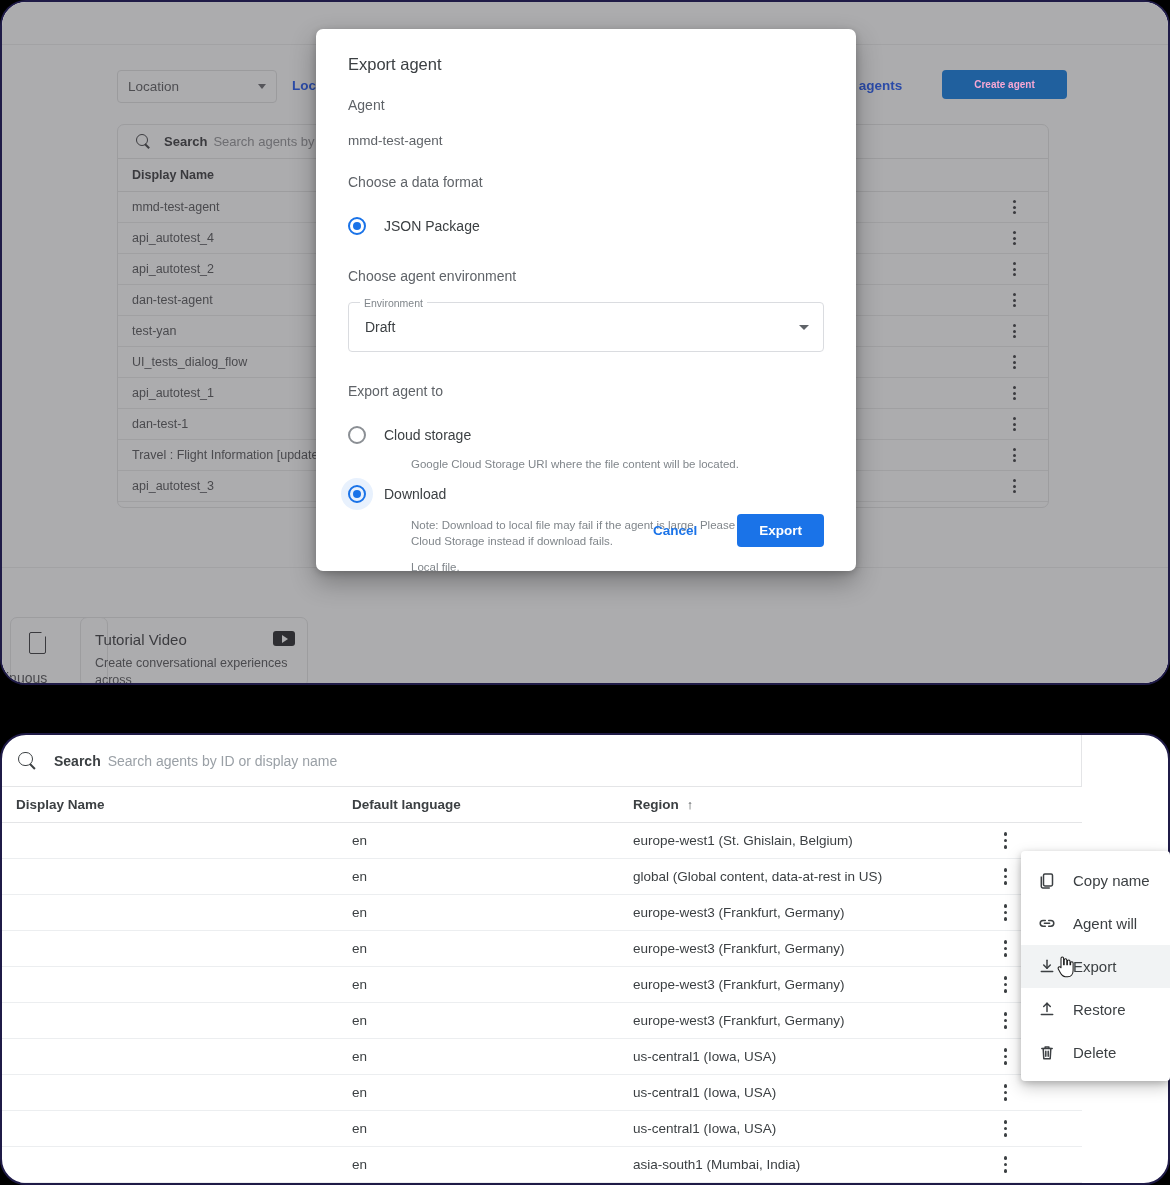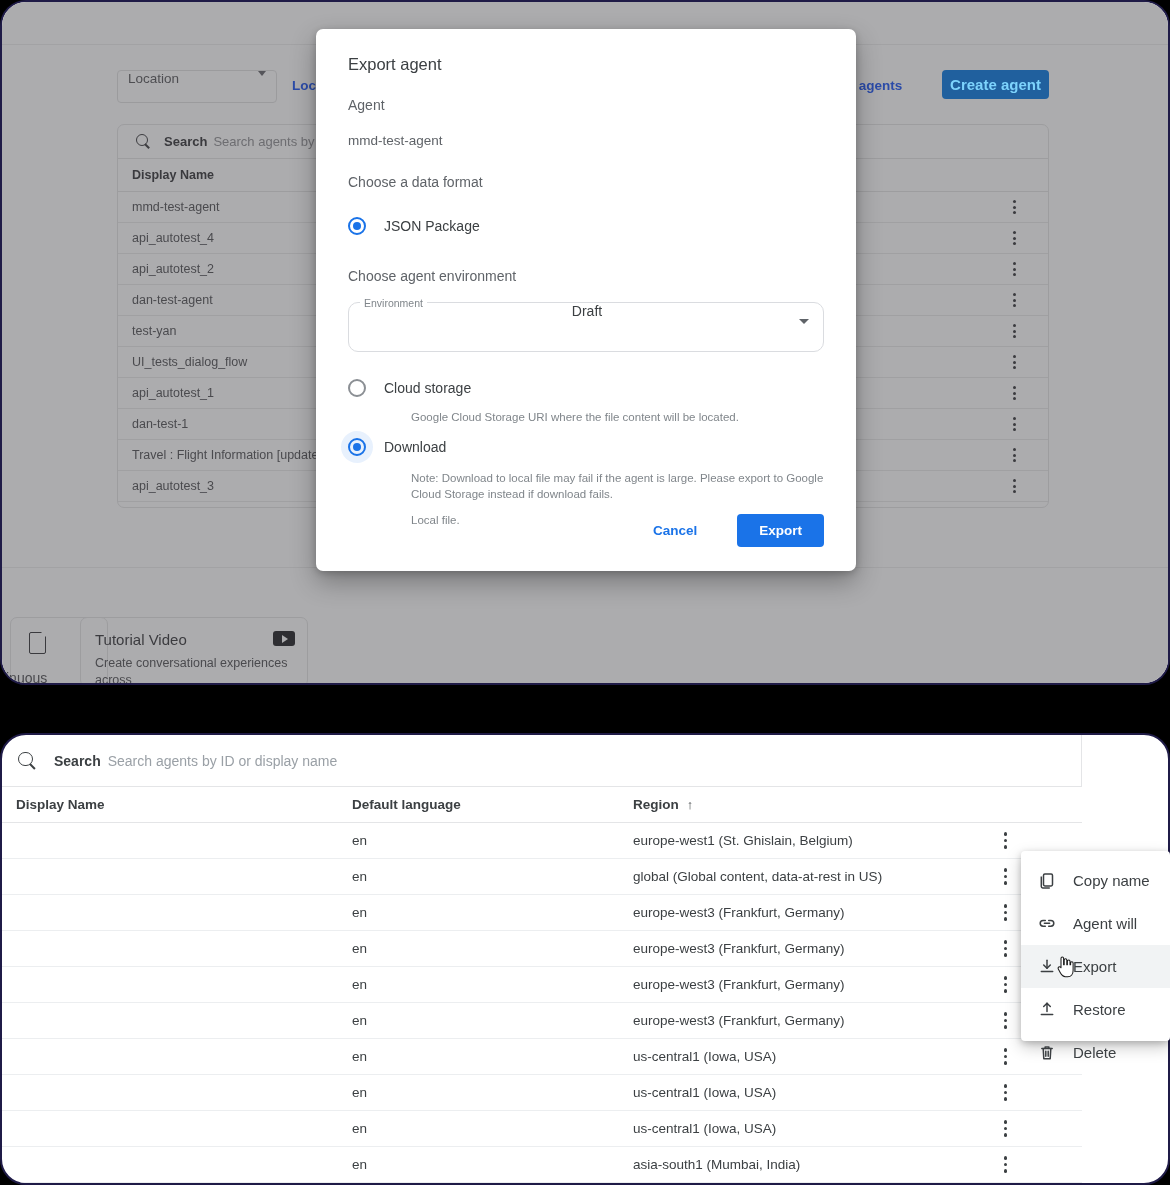--- a/index.html
+++ b/index.html
@@ -29,21 +29,21 @@
     position: absolute; left: 0; right: 0; top: 42px;
     height: 1px; background: #a2a2a4;
   }
 
   
   .bg-location {
     position: absolute; left: 115px; top: 68px;
     width: 160px; height: 33px;
     border: 1px solid #9b9b9d;
     border-radius: 4px;
-    display: flex; 
+    display: flex; align-items: center;
     padding: 0 10px;
     font-size: 13.5px; color: #4e4e52;
   }
   .bg-location .caret {
     margin-left: auto;
     width: 0; height: 0;
     border-left: 4.5px solid transparent;
     border-right: 4.5px solid transparent;
     border-top: 5px solid #55555a;
   }
@@ -52,25 +52,25 @@
     font-size: 13.5px; font-weight: 700; color: #2b4ba8;
     white-space: nowrap;
   }
   .bg-prebuilt {
     position: absolute; left: 820px; top: 76px;
     font-size: 13.5px; font-weight: 700; color: #2b4ba8;
     white-space: nowrap;
   }
   .bg-create-btn {
     position: absolute; left: 940px; top: 68px;
-    width: 107px; height: 29px;
+    width: 125px; height: 29px;
     background: #20609e;
     border-radius: 4px;
-    color: #7dd3fc;
-    font-size: 15px; font-weight: 600;
+    color: #f9a8d4;
+    font-size: 10px; font-weight: 600;
     display: flex; align-items: center; justify-content: center;
   }
 
   .bg-card {
     position: absolute; left: 115px; top: 122px;
     width: 932px; height: 384px;
     border: 1px solid #9d9d9f;
     border-radius: 7px;
     overflow: hidden;
   }
@@ -198,24 +198,23 @@
     width: 32px; height: 32px; border-radius: 50%;
     background: rgba(26,115,232,0.10);
   }
   .radio-label { font-size: 14px; color: #3c4043; }
 
   .field-wrap {
     position: relative;
     margin-top: 18px;
     height: 50px;
     border: 1px solid #dadce0;
-    border-radius: 10px;
+    border-radius: 4px;
     display: flex; align-items: center;
     padding: 0 14px 0 16px;
-    flex-direction: column;
   }
   .field-legend {
     position: absolute; left: 11px; top: -6px;
     background: #ffffff; padding: 0 4px;
     font-size: 10.5px; color: #80868b;
   }
   .field-value { font-size: 14px; color: #3c4043; }
   .field-caret {
     margin-left: auto;
     width: 0; height: 0;
@@ -302,21 +301,21 @@
     display: inline-block; margin-left: 8px;
     font-size: 13px; color: #3c4043; font-weight: 400;
   }
   .kebab { display: flex; flex-direction: column; gap: 3px; align-items: center; }
   .kebab i { width: 3.5px; height: 3.5px; border-radius: 50%; background: #3c4043; display: block; }
 
   
   .ctx-menu {
     position: absolute;
     left: 1021px; top: 851px;
-    width: 149px; height: 190px;
+    width: 149px; height: 230px;
     background: #ffffff;
     border-radius: 4px;
     box-shadow: 0 2px 6px rgba(0,0,0,0.18), 0 6px 16px rgba(0,0,0,0.22);
     padding: 8px 0;
     z-index: 30;
   }
   .ctx-item {
     height: 43px;
     display: flex; align-items: center;
     padding-left: 16px;
@@ -483,20 +482,21 @@
     </div>
 
     <div class="dlg-sec" style="margin-top:27px;">Choose agent environment</div>
 
     <div class="field-wrap">
       <span class="field-legend">Environment</span>
       <span class="field-value">Draft</span>
       <span class="field-caret"></span>
     </div>
 
+    <div class="dlg-sec" style="margin-top:31px;">Export agent to</div>
 
     <div class="radio-group">
       <div class="radio-row">
         <span class="radio"></span>
         <span class="radio-label">Cloud storage</span>
       </div>
       <div class="hint tight">Google Cloud Storage URI where the file content will be located.</div>
       <div class="radio-row" style="margin-top:6px;">
         <span class="radio checked halo"></span>
         <span class="radio-label">Download</span>

